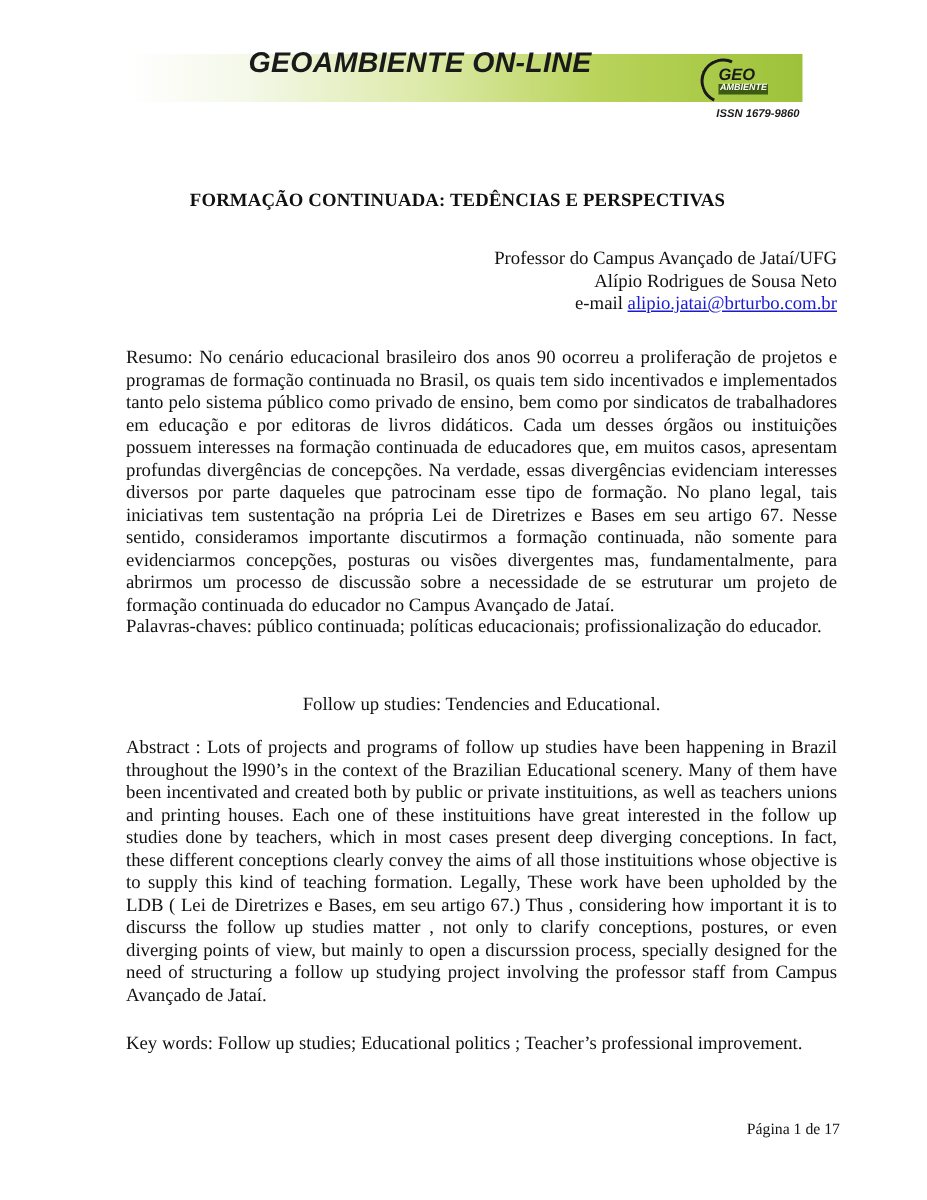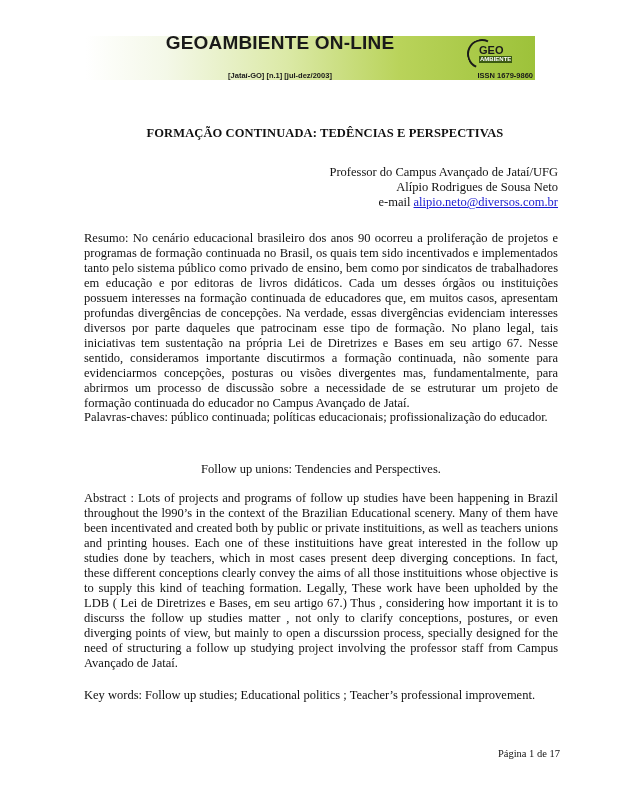--- a/index.html
+++ b/index.html
@@ -1,19 +1,20 @@
 <!DOCTYPE html>
 <html><head>
 <meta charset="utf-8">
 <style>
   html, body { margin:0; padding:0; background:#ffffff; }
   body { width:618px; height:800px; position:relative; overflow:hidden; font-family:"Liberation Serif", "DejaVu Serif", serif; color:#111; }
   .banner {
-    position:absolute; left:85px; top:36px; width:450px; height:44px;
+    position:absolute; left:85px; top:36px; width:450px; height:32px;
     background: linear-gradient(90deg, #ffffff 0%, #f4f8e8 18%, #dbe9a6 45%, #b9d35a 70%, #9dc23a 100%);
+    font-style: italic;
   }
   .banner .b-title {
     position:absolute; left:0; width:390px; top:-3px; text-align:center;
     font-family:"Liberation Sans", "DejaVu Sans", sans-serif; font-weight:bold;
     font-size:19px; letter-spacing:0.2px; color:#1a1a1a; line-height:20px;
   }
   .banner .b-sub {
     position:absolute; left:2px; width:390px; top:16px; text-align:center;
     font-family:"Liberation Sans", "DejaVu Sans", sans-serif; font-weight:bold;
     font-size:8.6px; color:#1a1a1a; line-height:10px; white-space:nowrap;
@@ -40,61 +41,60 @@
   }
   .logo .amb {
     position:absolute; left:12px; top:17px; font-family:"Liberation Sans","DejaVu Sans",sans-serif;
     font-weight:bold; font-size:6px; color:#ffffff; line-height:7px; background:#3b5a12; padding:0 1px;
   }
   .issn {
     position:absolute; right:2px; top:35px; font-family:"Liberation Sans","DejaVu Sans",sans-serif;
     font-weight:bold; font-size:7.5px; color:#1a1a1a; line-height:9px;
   }
   .title {
-    position:absolute; left:76px; width:498px; top:126px; text-align:center;
+    position:absolute; left:56px; width:498px; top:126px; text-align:center;
     font-weight:bold; font-size:12.5px; line-height:15px; letter-spacing:0.1px;
   }
   .author {
     position:absolute; right:60px; top:165px; text-align:right; font-size:12.5px; line-height:15px;
   }
   .author a { color:#1a1ad0; text-decoration:underline; }
   .para {
     position:absolute; left:84px; width:474px; font-size:12.5px; line-height:15px;
     text-align:justify; margin:0;
   }
   .center-line {
     position:absolute; left:84px; width:474px; text-align:center; font-size:12.5px; line-height:15px;
   }
   .footer { position:absolute; right:58px; top:748px; font-size:10.5px; line-height:12px; }
 </style>
 </head>
 <body>
 
 <div class="banner">
   <div class="b-title">GEOAMBIENTE ON-LINE</div>
-  <div class="b-issue">[Jataí-GO] [n.1] [jul-dez/2003]</div>
   <div class="logo">
     <div class="arc"></div>
     <div class="geo">GEO</div>
     <div class="amb">AMBIENTE</div>
   </div>
   <div class="issn">ISSN 1679-9860</div>
 </div>
 
 <div class="title">FORMAÇÃO CONTINUADA: TEDÊNCIAS E PERSPECTIVAS</div>
 
 <div class="author">
   <div>Professor do Campus Avançado de Jataí/UFG</div>
   <div>Alípio Rodrigues de Sousa Neto</div>
-  <div><span>e-mail </span><a>alipio.neto@diversos.com.br</a></div>
+  <div><span>e-mail </span><a>alipio.jatai@brturbo.com.br</a></div>
 </div>
 
 <p class="para" style="top:231px;">Resumo: No cenário educacional brasileiro dos anos 90 ocorreu a proliferação de projetos e programas de formação continuada no Brasil, os quais tem sido incentivados e implementados tanto pelo sistema público como privado de ensino, bem como por sindicatos de trabalhadores em educação e por editoras de livros didáticos. Cada um desses órgãos ou instituições possuem interesses na formação continuada de educadores que, em muitos casos, apresentam profundas divergências de concepções. Na verdade, essas divergências evidenciam interesses diversos por parte daqueles que patrocinam esse tipo de formação. No plano legal, tais iniciativas tem sustentação na própria Lei de Diretrizes e Bases em seu artigo 67. Nesse sentido, consideramos importante discutirmos a formação continuada, não somente para evidenciarmos concepções, posturas ou visões divergentes mas, fundamentalmente, para abrirmos um processo de discussão sobre a necessidade de se estruturar um projeto de formação continuada do educador no Campus Avançado de Jataí.</p>
 
 <p class="para" style="top:410px;">Palavras-chaves: público continuada; políticas educacionais; profissionalização do educador.</p>
 
-<div class="center-line" style="top:462px;">Follow up unions: Tendencies and  Perspectives.</div>
+<div class="center-line" style="top:462px;">Follow up studies: Tendencies and  Educational.</div>
 
 <p class="para" style="top:491px;">Abstract :  Lots of projects and programs of follow up studies have been happening in Brazil throughout the l990’s in the context of the Brazilian Educational scenery. Many of them have been incentivated and created both by public or private instituitions, as well as teachers unions and printing houses. Each one of these instituitions have great  interested in the follow up studies done by  teachers,  which in most cases present deep diverging conceptions. In fact, these different conceptions clearly convey the aims of all those instituitions whose objective is to supply this kind of teaching formation. Legally,  These work have been upholded by the LDB ( Lei de Diretrizes e Bases, em seu artigo 67.) Thus , considering how  important it is to discurss the follow up studies matter ,  not only to clarify conceptions, postures, or even diverging points of view, but mainly to open a discurssion  process,  specially designed for the need of  structuring a follow up studying project involving  the professor staff from Campus Avançado de Jataí.</p>
 
 <p class="para" style="top:655px;margin-top:33px;">Key words:  Follow up studies;  Educational  politics ;  Teacher’s professional improvement.</p>
 
 <div class="footer">Página 1 de 17</div>
 
 </body></html>

